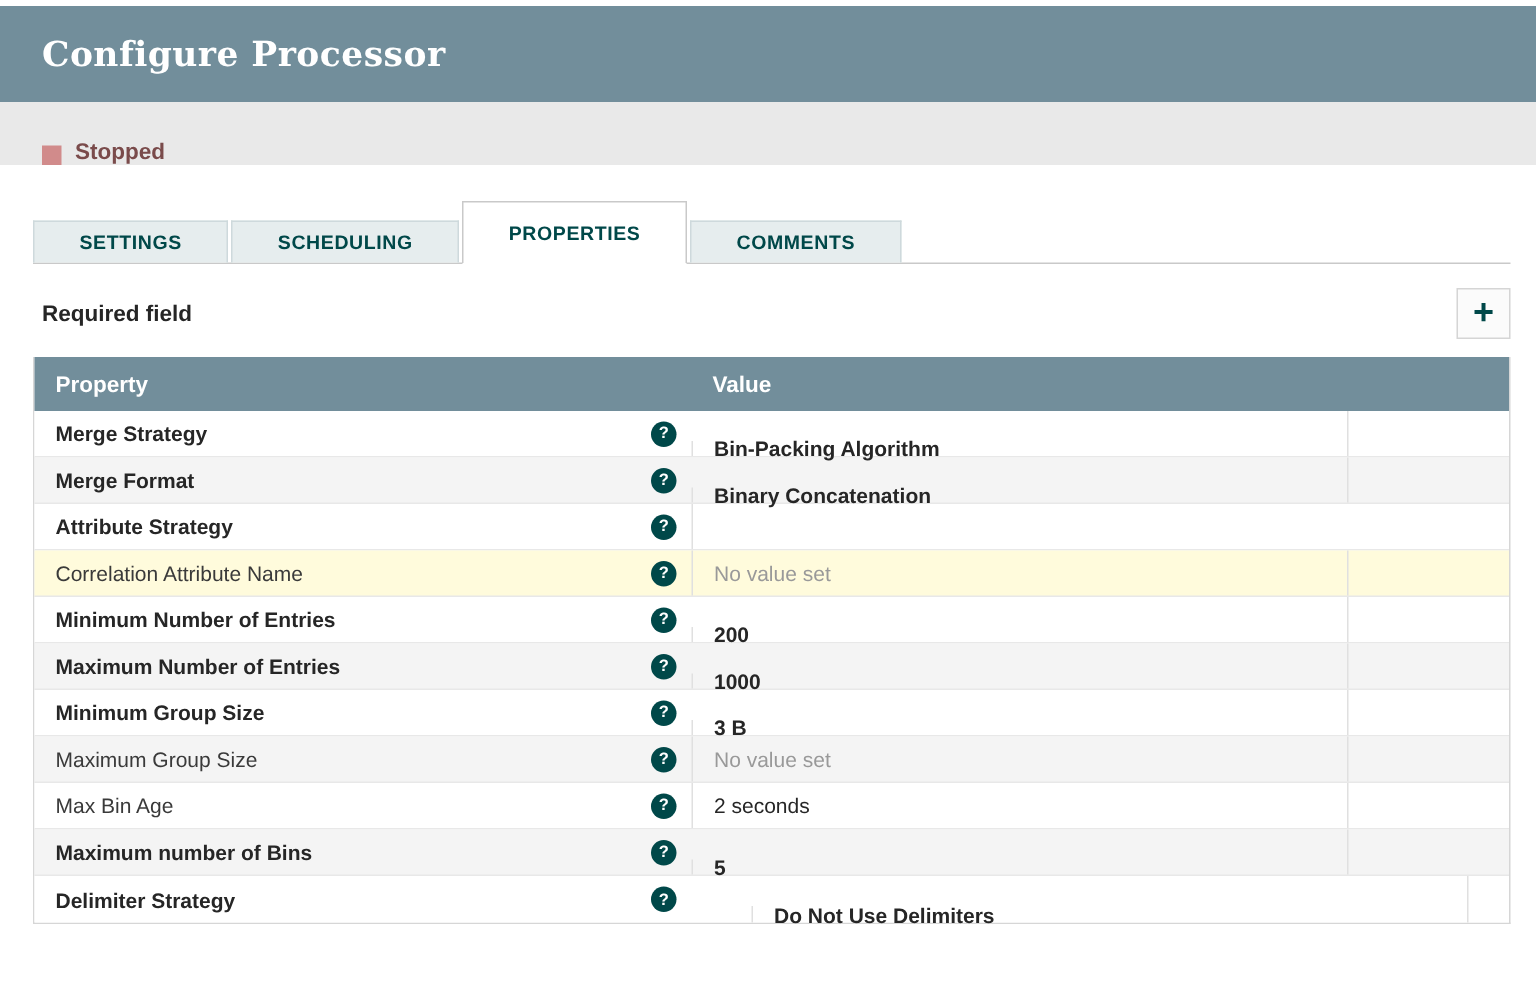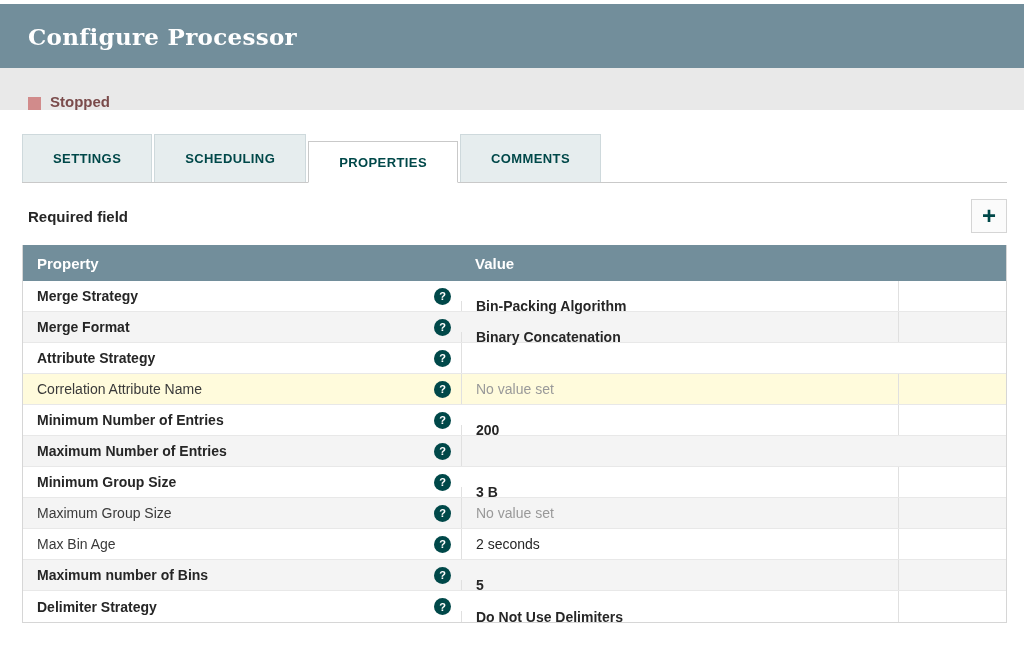--- a/index.html
+++ b/index.html
@@ -27,21 +27,21 @@
   .status-square { width: 13px; height: 13px; background: var(--stopped-square); }
   .status-label { font-size: 15px; font-weight: 700; color: var(--stopped-text); }
 
   
   .content { padding: 24px 17px 0 22px; }
 
   
   .tab-bar { display: flex; gap: 2px; border-bottom: 1px solid #c9c9c9;
     align-items: flex-end; }
   .tab { background: #e6edee; border: 1px solid #ced9dc; border-bottom: none;
-    height: 48px; padding: 0 30px; display: flex; align-items: center;
+    height: 28px; padding: 0 30px; display: flex; align-items: center;
     cursor: pointer; }
   .tab-label { color: var(--teal); font-size: 13px; font-weight: 700;
     letter-spacing: 0.4px; }
   .tab.active { background: #fff; border-color: #c9c9c9; height: 42px;
     margin-bottom: -1px; border-bottom: 1px solid #fff; }
 
   
   .toolbar { display: flex; justify-content: space-between; align-items: center;
     margin: 16px 0 12px 0; }
   .required-field-label { font-size: 15px; font-weight: 700; color: #262626;
@@ -54,21 +54,21 @@
   
   .properties-table { border: 1px solid #d6d6d6; border-top: none; }
   .table-header { display: flex; background: var(--slate); height: 36px;
     align-items: center; color: #fff; font-size: 15px; font-weight: 700; }
   .col-property { width: 438px; padding-left: 14px; }
   .col-value { flex: 1; padding-left: 14px; }
 
   .row { display: flex; height: 31px; align-items: stretch;
     border-bottom: 1px solid #e8e8e8; background: #fff; font-size: 14px;
     color: #262626; }
-  .row:last-child { border-bottom: none; }
+  .row:last-child { border-bottom: none; gap: 40px; }
   .row:nth-child(even) { background: var(--row-alt); }
   .row.highlight { background: var(--highlight-row); }
 
   .cell { display: flex; align-items: center; }
   .cell.prop { width: 438px; justify-content: space-between;
     padding: 0 10px 0 14px; }
   .prop-label { font-weight: 400; color: #3a3a3a; white-space: nowrap; }
   .row.required .prop-label { font-weight: 700; color: #262626; }
   .help-icon { width: 17px; height: 17px; min-width: 17px; border-radius: 50%;
     background: var(--teal); color: #fff; font-size: 11px; font-weight: 700;
@@ -158,20 +158,21 @@
       <span class="help-icon">?</span>
     </div>
     <div class="cell value">200</div>
     <div class="cell actions"></div>
   </div>
           <div class="row required">
     <div class="cell prop">
       <span class="prop-label">Maximum Number of Entries</span>
       <span class="help-icon">?</span>
     </div>
+    <div class="cell value">1000</div>
     <div class="cell actions"></div>
   </div>
           <div class="row required">
     <div class="cell prop">
       <span class="prop-label">Minimum Group Size</span>
       <span class="help-icon">?</span>
     </div>
     <div class="cell value">3 B</div>
     <div class="cell actions"></div>
   </div>

